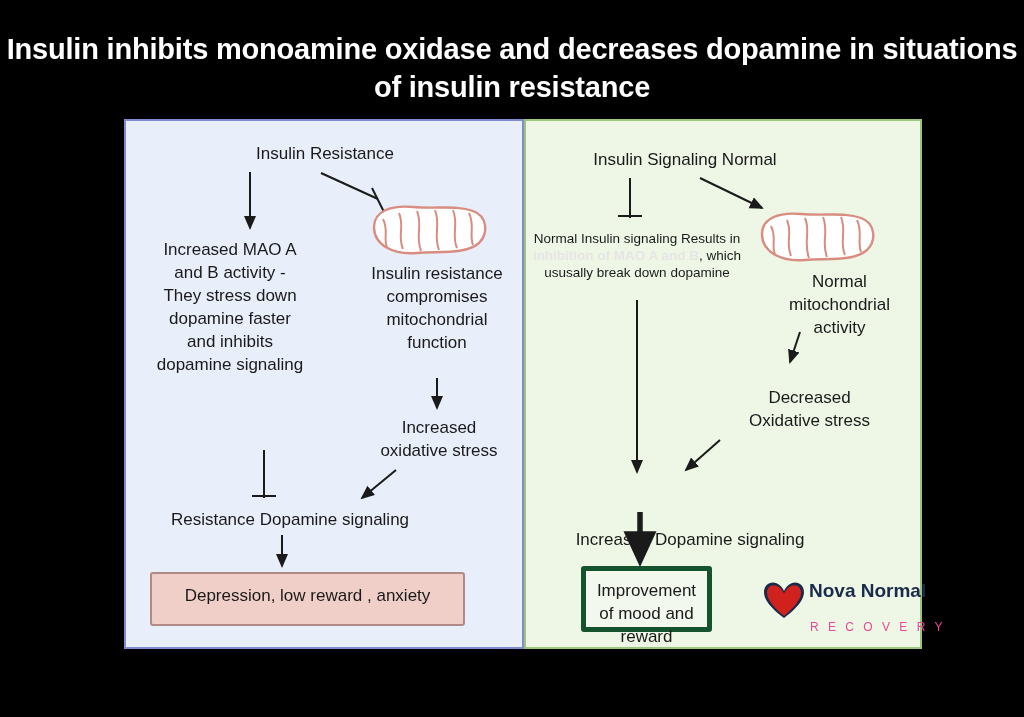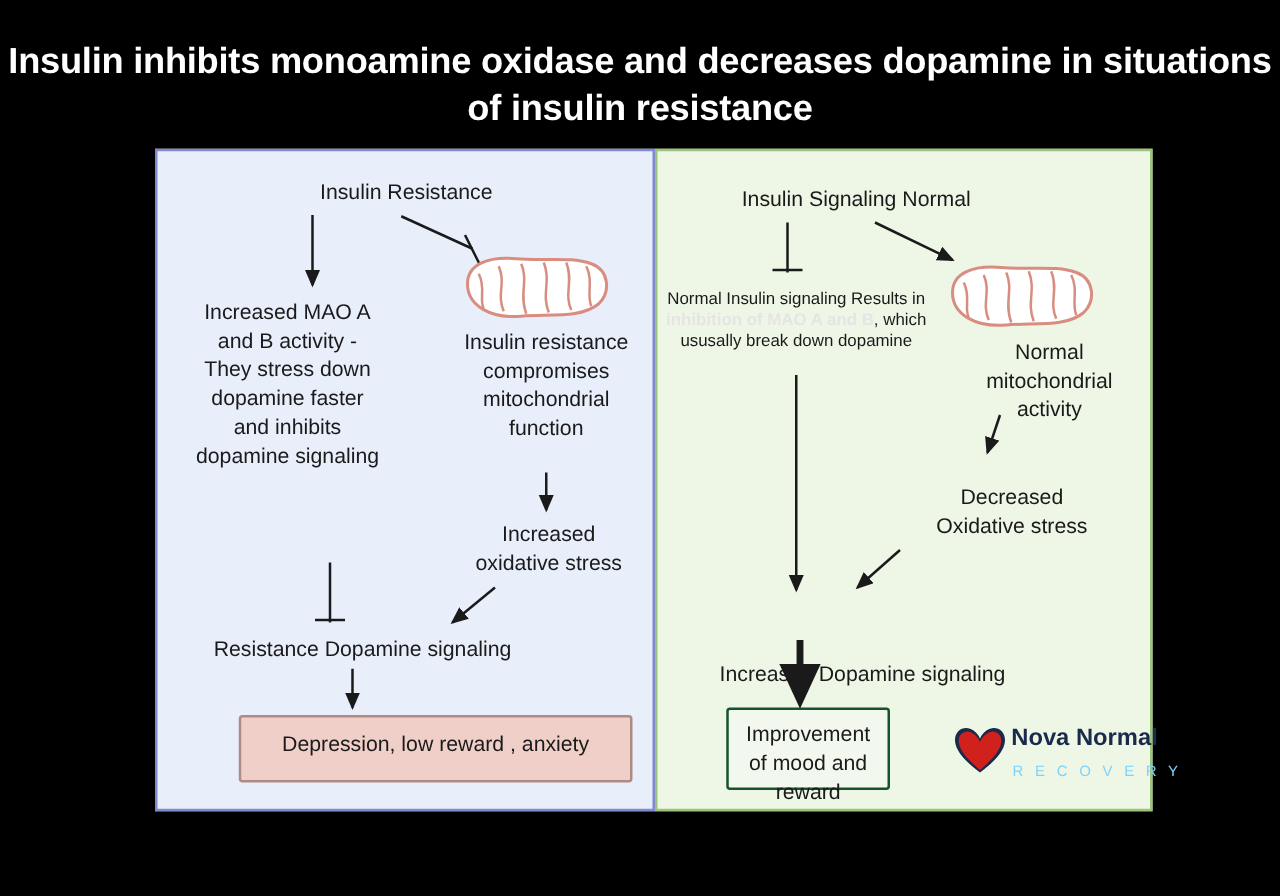--- a/index.html
+++ b/index.html
@@ -54,21 +54,21 @@
   .fs13 { font-size: 13.5px; line-height: 17px; }
   .boxed {
     box-sizing: border-box;
     border: 2px solid #b08b86;
     background: #f0cfc8;
     border-radius: 3px;
     padding: 10px 8px;
   }
   .boxed-green {
     box-sizing: border-box;
-    border: 2px solid #14532d;
+    border: 5px solid #14532d;
     background: #f3f8ee;
     border-radius: 3px;
     padding: 8px 8px;
   }
   .red-em { color: #e5e5e5; font-weight: bold; }
   svg.overlay {
     position: absolute;
     top: 0; left: 0;
     width: 1024px;
     height: 717px;
@@ -87,23 +87,23 @@
     top: 0px;
     font-size: 19px;
     font-weight: bold;
     color: #1a2a4a;
     letter-spacing: 0px;
     white-space: nowrap;
   }
   #logo .sub {
     position: absolute;
     left: 48px;
-    top: 30px;
+    top: 40px;
     font-size: 12px;
-    color: #7dd3fc;
+    color: #ec4899;
     letter-spacing: 3px;
     white-space: nowrap;
   }
 </style>
 </head>
 <body>
 
 <div id="title">Insulin inhibits monoamine oxidase and decreases dopamine  in situations of insulin resistance</div>
 
 <div class="panel" id="panel-left"></div>
@@ -112,21 +112,21 @@
 <div class="node fs17" style="left:155px; top:142px; width:340px;">Insulin Resistance</div>
 
 <div class="node fs17" style="left:155px; top:238px; width:150px;">Increased MAO A and B activity - They stress down dopamine faster and inhibits dopamine signaling</div>
 
 <div class="node fs17" style="left:365px; top:262px; width:144px;">Insulin resistance compromises mitochondrial function</div>
 
 <div class="node fs17" style="left:380px; top:416px; width:118px;text-align:center;">Increased oxidative stress</div>
 
 <div class="node fs17" style="left:140px; top:508px; width:300px;">Resistance Dopamine signaling</div>
 
-<div class="node fs17 boxed" style="left:150px; top:572px; width:315px; height:54px;margin-left:41px;">Depression, low reward , anxiety</div>
+<div class="node fs17 boxed" style="left:150px; top:572px; width:315px; height:54px;">Depression, low reward , anxiety</div>
 
 <div class="node fs17" style="left:540px; top:148px; width:290px;">Insulin Signaling Normal</div>
 
 <div class="node fs13" style="left:528px; top:230px; width:218px;">
   <span>Normal Insulin signaling Results in </span><span class="red-em">inhibition of MAO A and B</span><span>, which ususally break down dopamine</span>
 </div>
 
 <div class="node fs17" style="left:772px; top:270px; width:135px;">Normal mitochondrial activity</div>
 
 <div class="node fs17" style="left:715px; top:386px; width:125px;margin-left:32px;">Decreased Oxidative stress</div>

